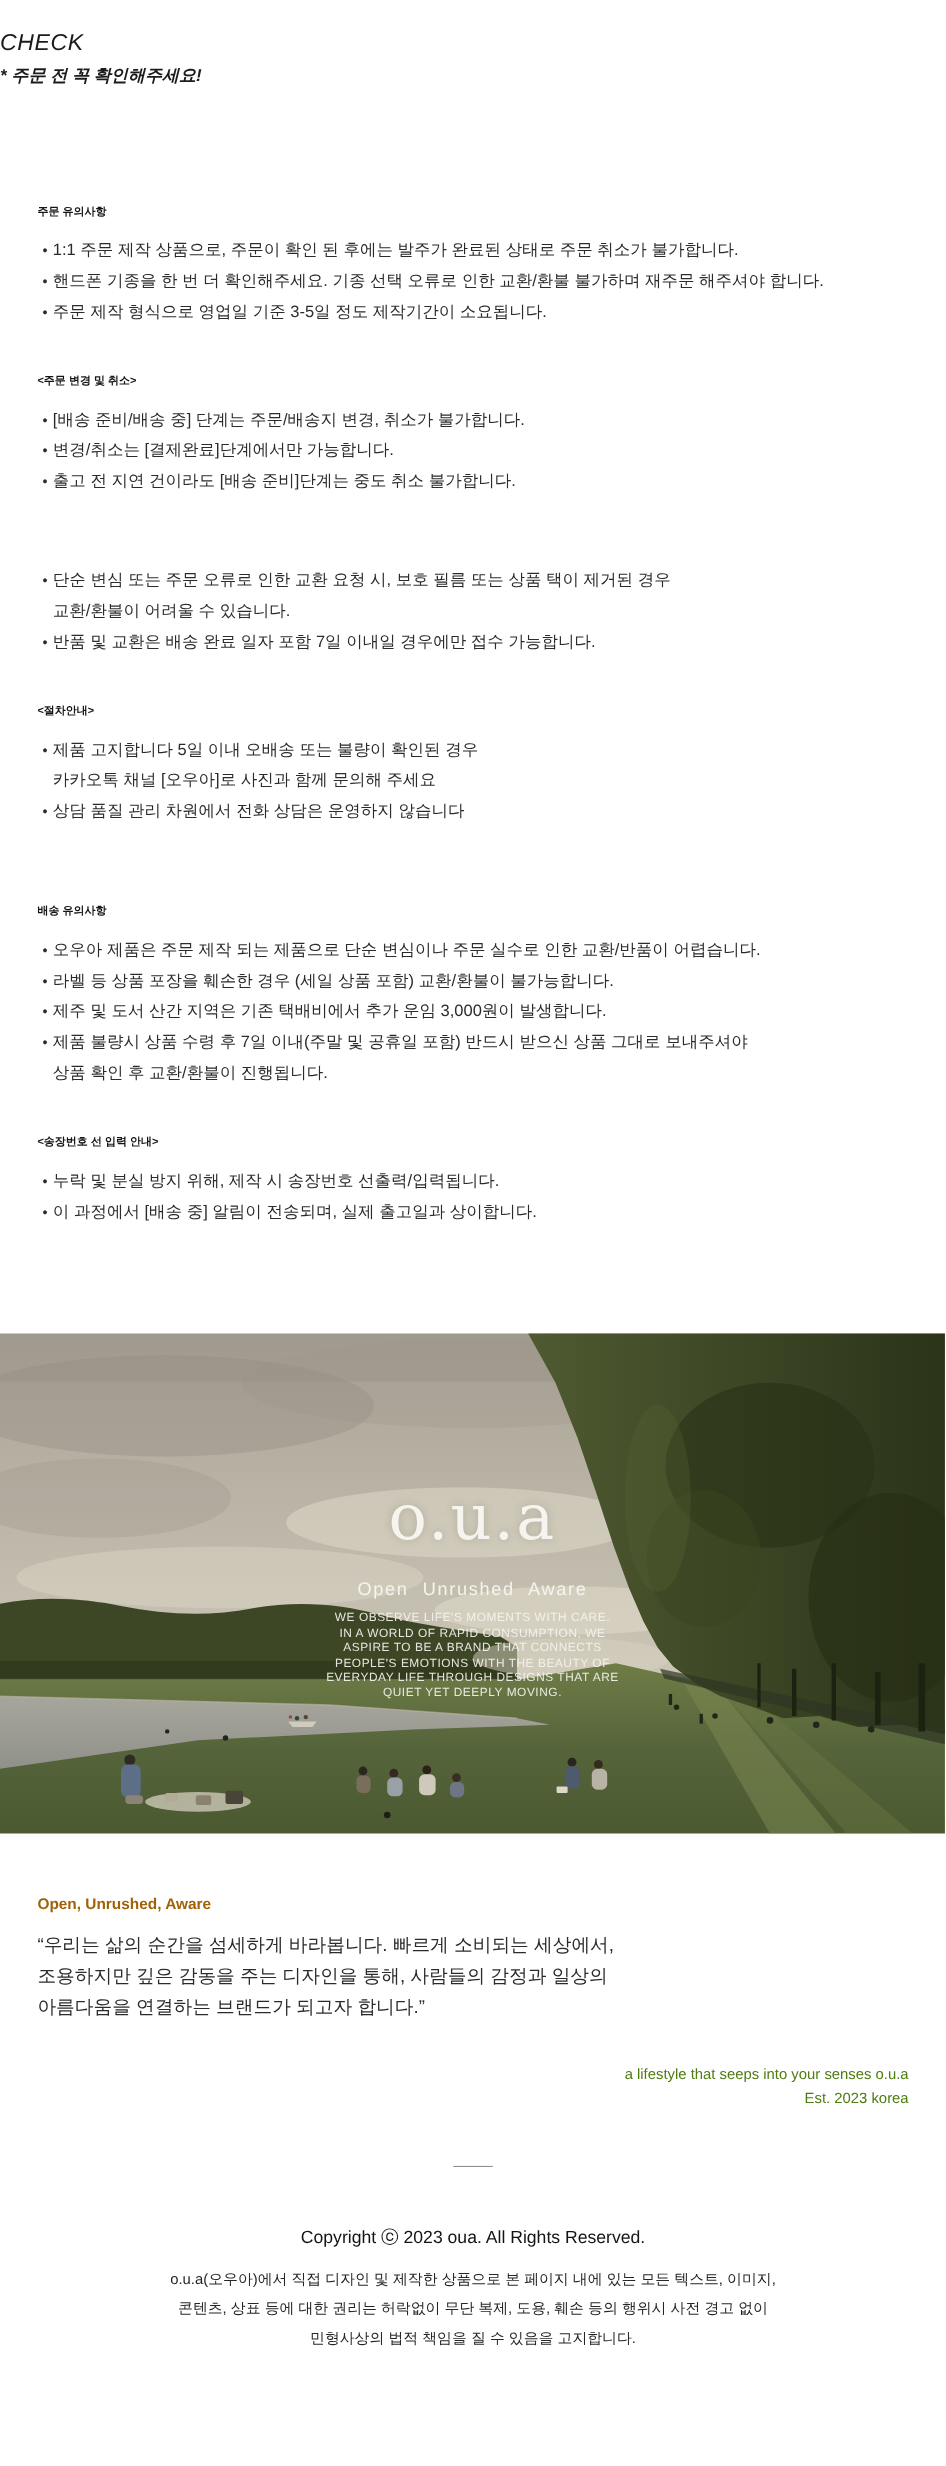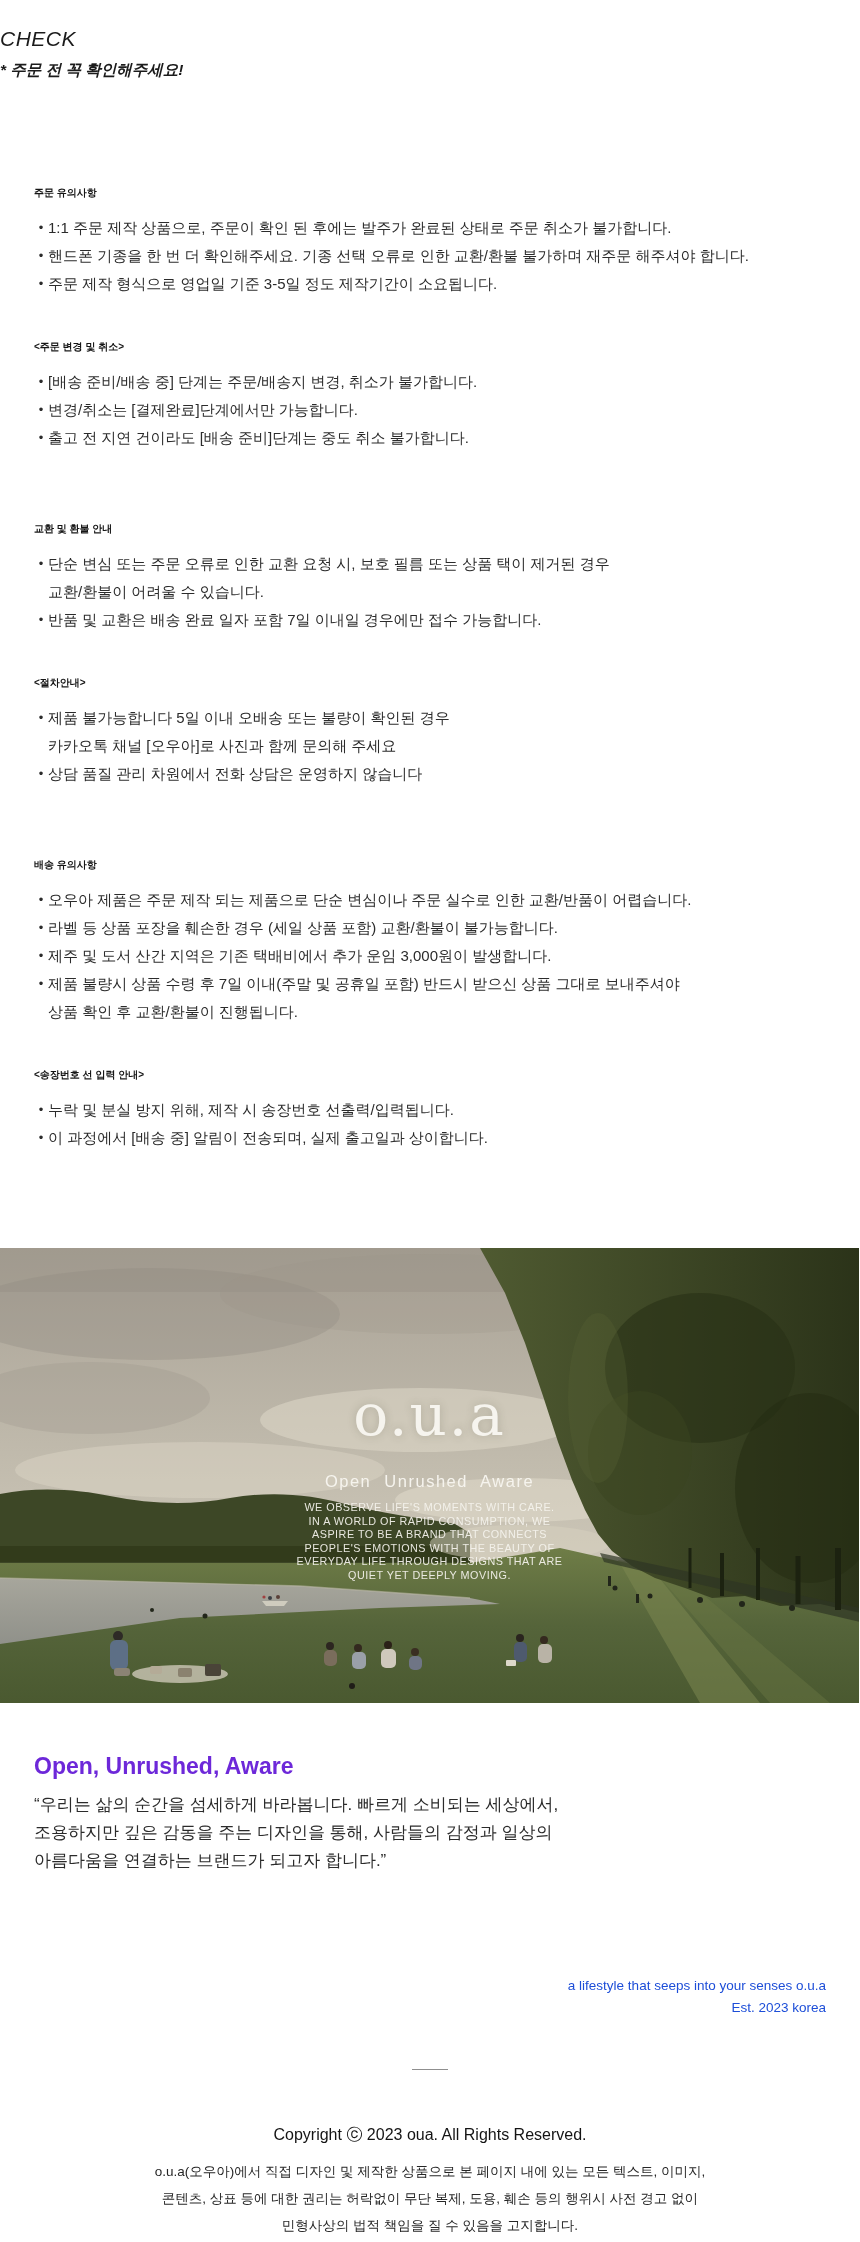--- a/index.html
+++ b/index.html
@@ -25,23 +25,23 @@
   
   .photo{margin:96px 0 0 0;width:859px;height:455px;position:relative;overflow:hidden;}
   .photo svg{display:block;width:860px;height:455px;}
   .photo-text{position:absolute;inset:0;text-align:center;color:#f6f4ee;pointer-events:none;}
   .brand{position:absolute;top:138px;left:0;right:0;font-family:"DejaVu Serif","Liberation Serif",serif;font-size:58px;font-weight:400;letter-spacing:2px;line-height:1;text-shadow:0 0 8px rgba(80,80,60,.25);}
   .tagline{position:absolute;top:224px;left:0;right:0;font-size:16.5px;font-weight:500;letter-spacing:1.5px;word-spacing:7px;}
   .statement{position:absolute;top:253px;left:0;right:0;margin:0 auto;width:280px;font-size:10.8px;line-height:13.6px;letter-spacing:.5px;white-space:pre-line;opacity:.92;}
 
   
   .story{padding:0 34px;}
-  .story-heading{margin:50px 0 0 0;font-size:23px;font-weight:700;color:#6d28d9;line-height:26px;}
+  .story-heading{margin:50px 0 0 0;font-size:14px;font-weight:700;color:#a16207;line-height:26px;}
   .story-quote{margin:12px 0 0 0;font-size:17px;line-height:28px;color:#2b2b2b;white-space:pre-line;}
-  .signature{margin:100px 0 0 0;text-align:right;font-size:13.5px;line-height:22px;color:#1d4ed8;}
+  .signature{margin:36px 0 0 0;text-align:right;font-size:13.5px;line-height:22px;color:#4d7c0f;}
 
   
   .divider{width:36px;height:0;border-top:1px solid #8f8f8f;margin:50px auto 0 auto;}
   .footer{text-align:center;padding-bottom:60px;}
   .copyright{margin:52px 0 0 0;font-size:16px;color:#141414;line-height:26px;}
   .legal{margin:10px 0 0 0;font-size:13.5px;color:#262626;line-height:27px;white-space:pre-line;}
 </style>
 </head>
 <body>
 
@@ -84,40 +84,39 @@
             <span class="txt">변경/취소는 [결제완료]단계에서만 가능합니다.</span>
           </li>
         <li>
             <span class="dot">•</span>
             <span class="txt">출고 전 지연 건이라도 [배송 준비]단계는 중도 취소 불가합니다.</span>
           </li>
       </ul>
     </section>
 
     <section class="notice-section group">
-      <h3 class="sec-title">교환 및 환불 안내</h3>
       <ul class="sec-list">
         <li>
             <span class="dot">•</span>
             <span class="txt">단순 변심 또는 주문 오류로 인한 교환 요청 시, 보호 필름 또는 상품 택이 제거된 경우
 교환/환불이 어려울 수 있습니다.</span>
           </li>
         <li>
             <span class="dot">•</span>
             <span class="txt">반품 및 교환은 배송 완료 일자 포함 7일 이내일 경우에만 접수 가능합니다.</span>
           </li>
       </ul>
     </section>
 
     <section class="notice-section">
       <h3 class="sec-title">&lt;절차안내&gt;</h3>
       <ul class="sec-list">
         <li>
             <span class="dot">•</span>
-            <span class="txt">제품 불가능합니다 5일 이내 오배송 또는 불량이 확인된 경우
+            <span class="txt">제품 고지합니다 5일 이내 오배송 또는 불량이 확인된 경우
 카카오톡 채널 [오우아]로 사진과 함께 문의해 주세요</span>
           </li>
         <li>
             <span class="dot">•</span>
             <span class="txt">상담 품질 관리 차원에서 전화 상담은 운영하지 않습니다</span>
           </li>
       </ul>
     </section>
 
     <section class="notice-section group">

